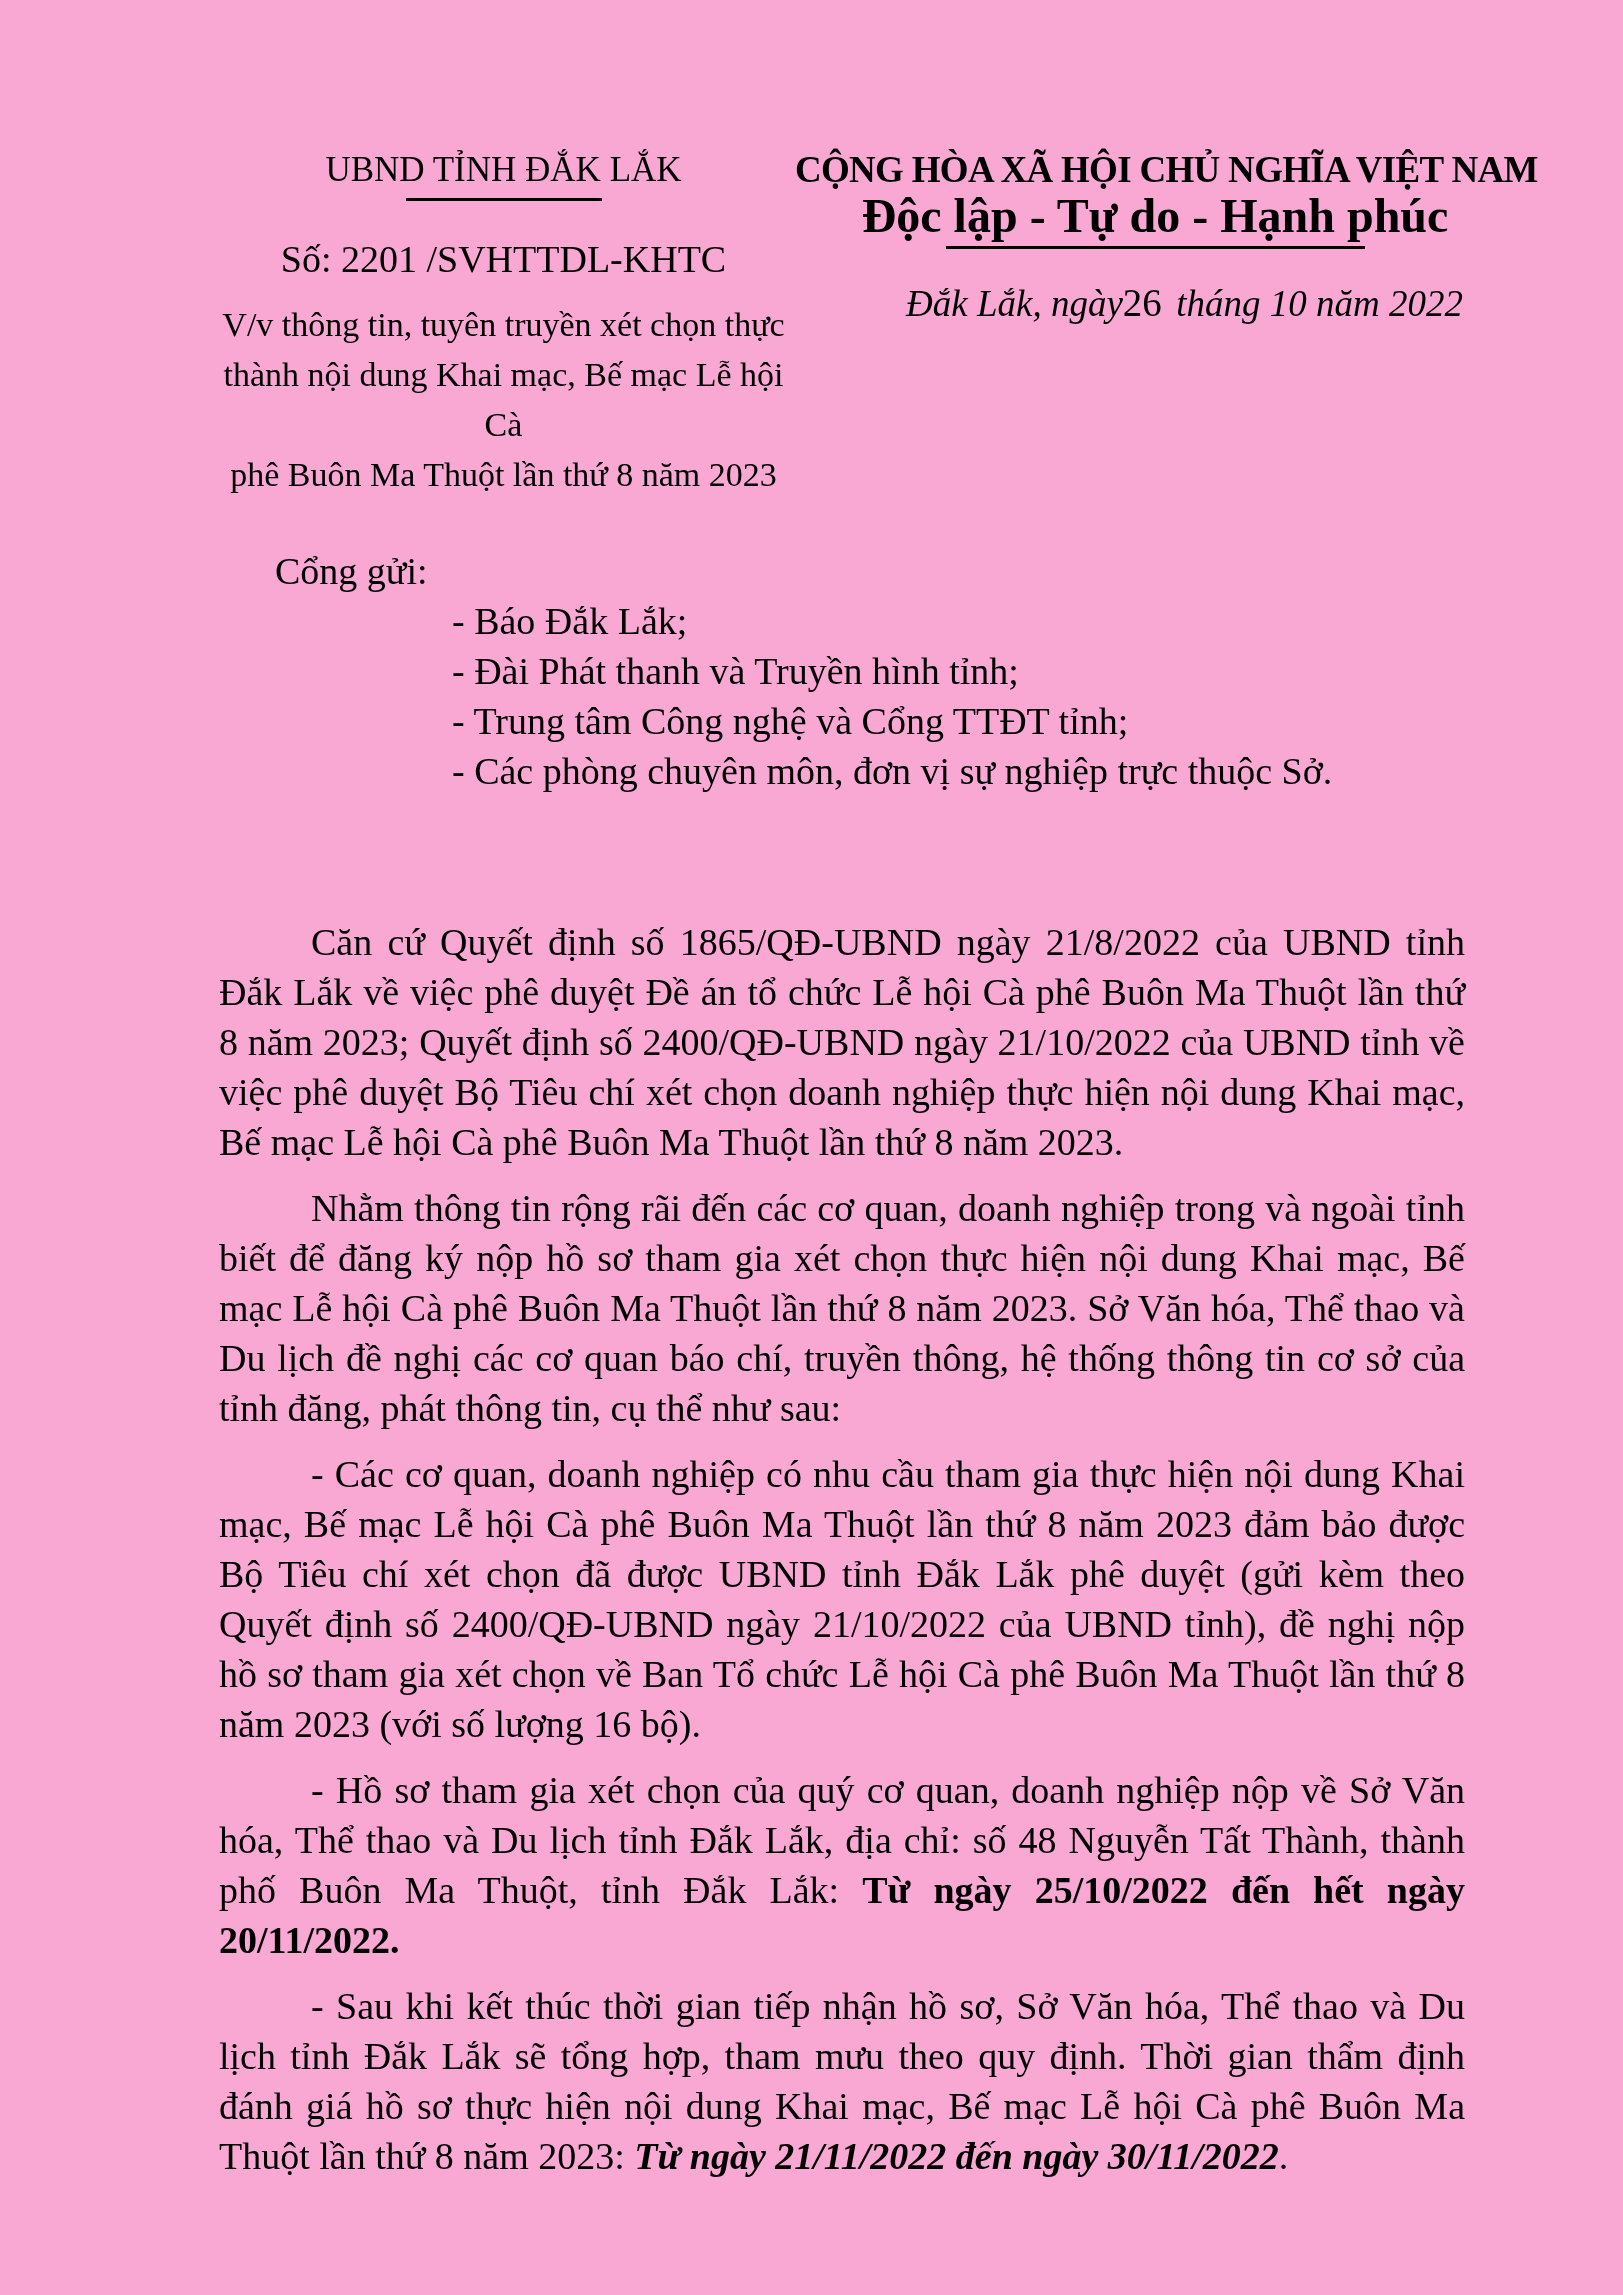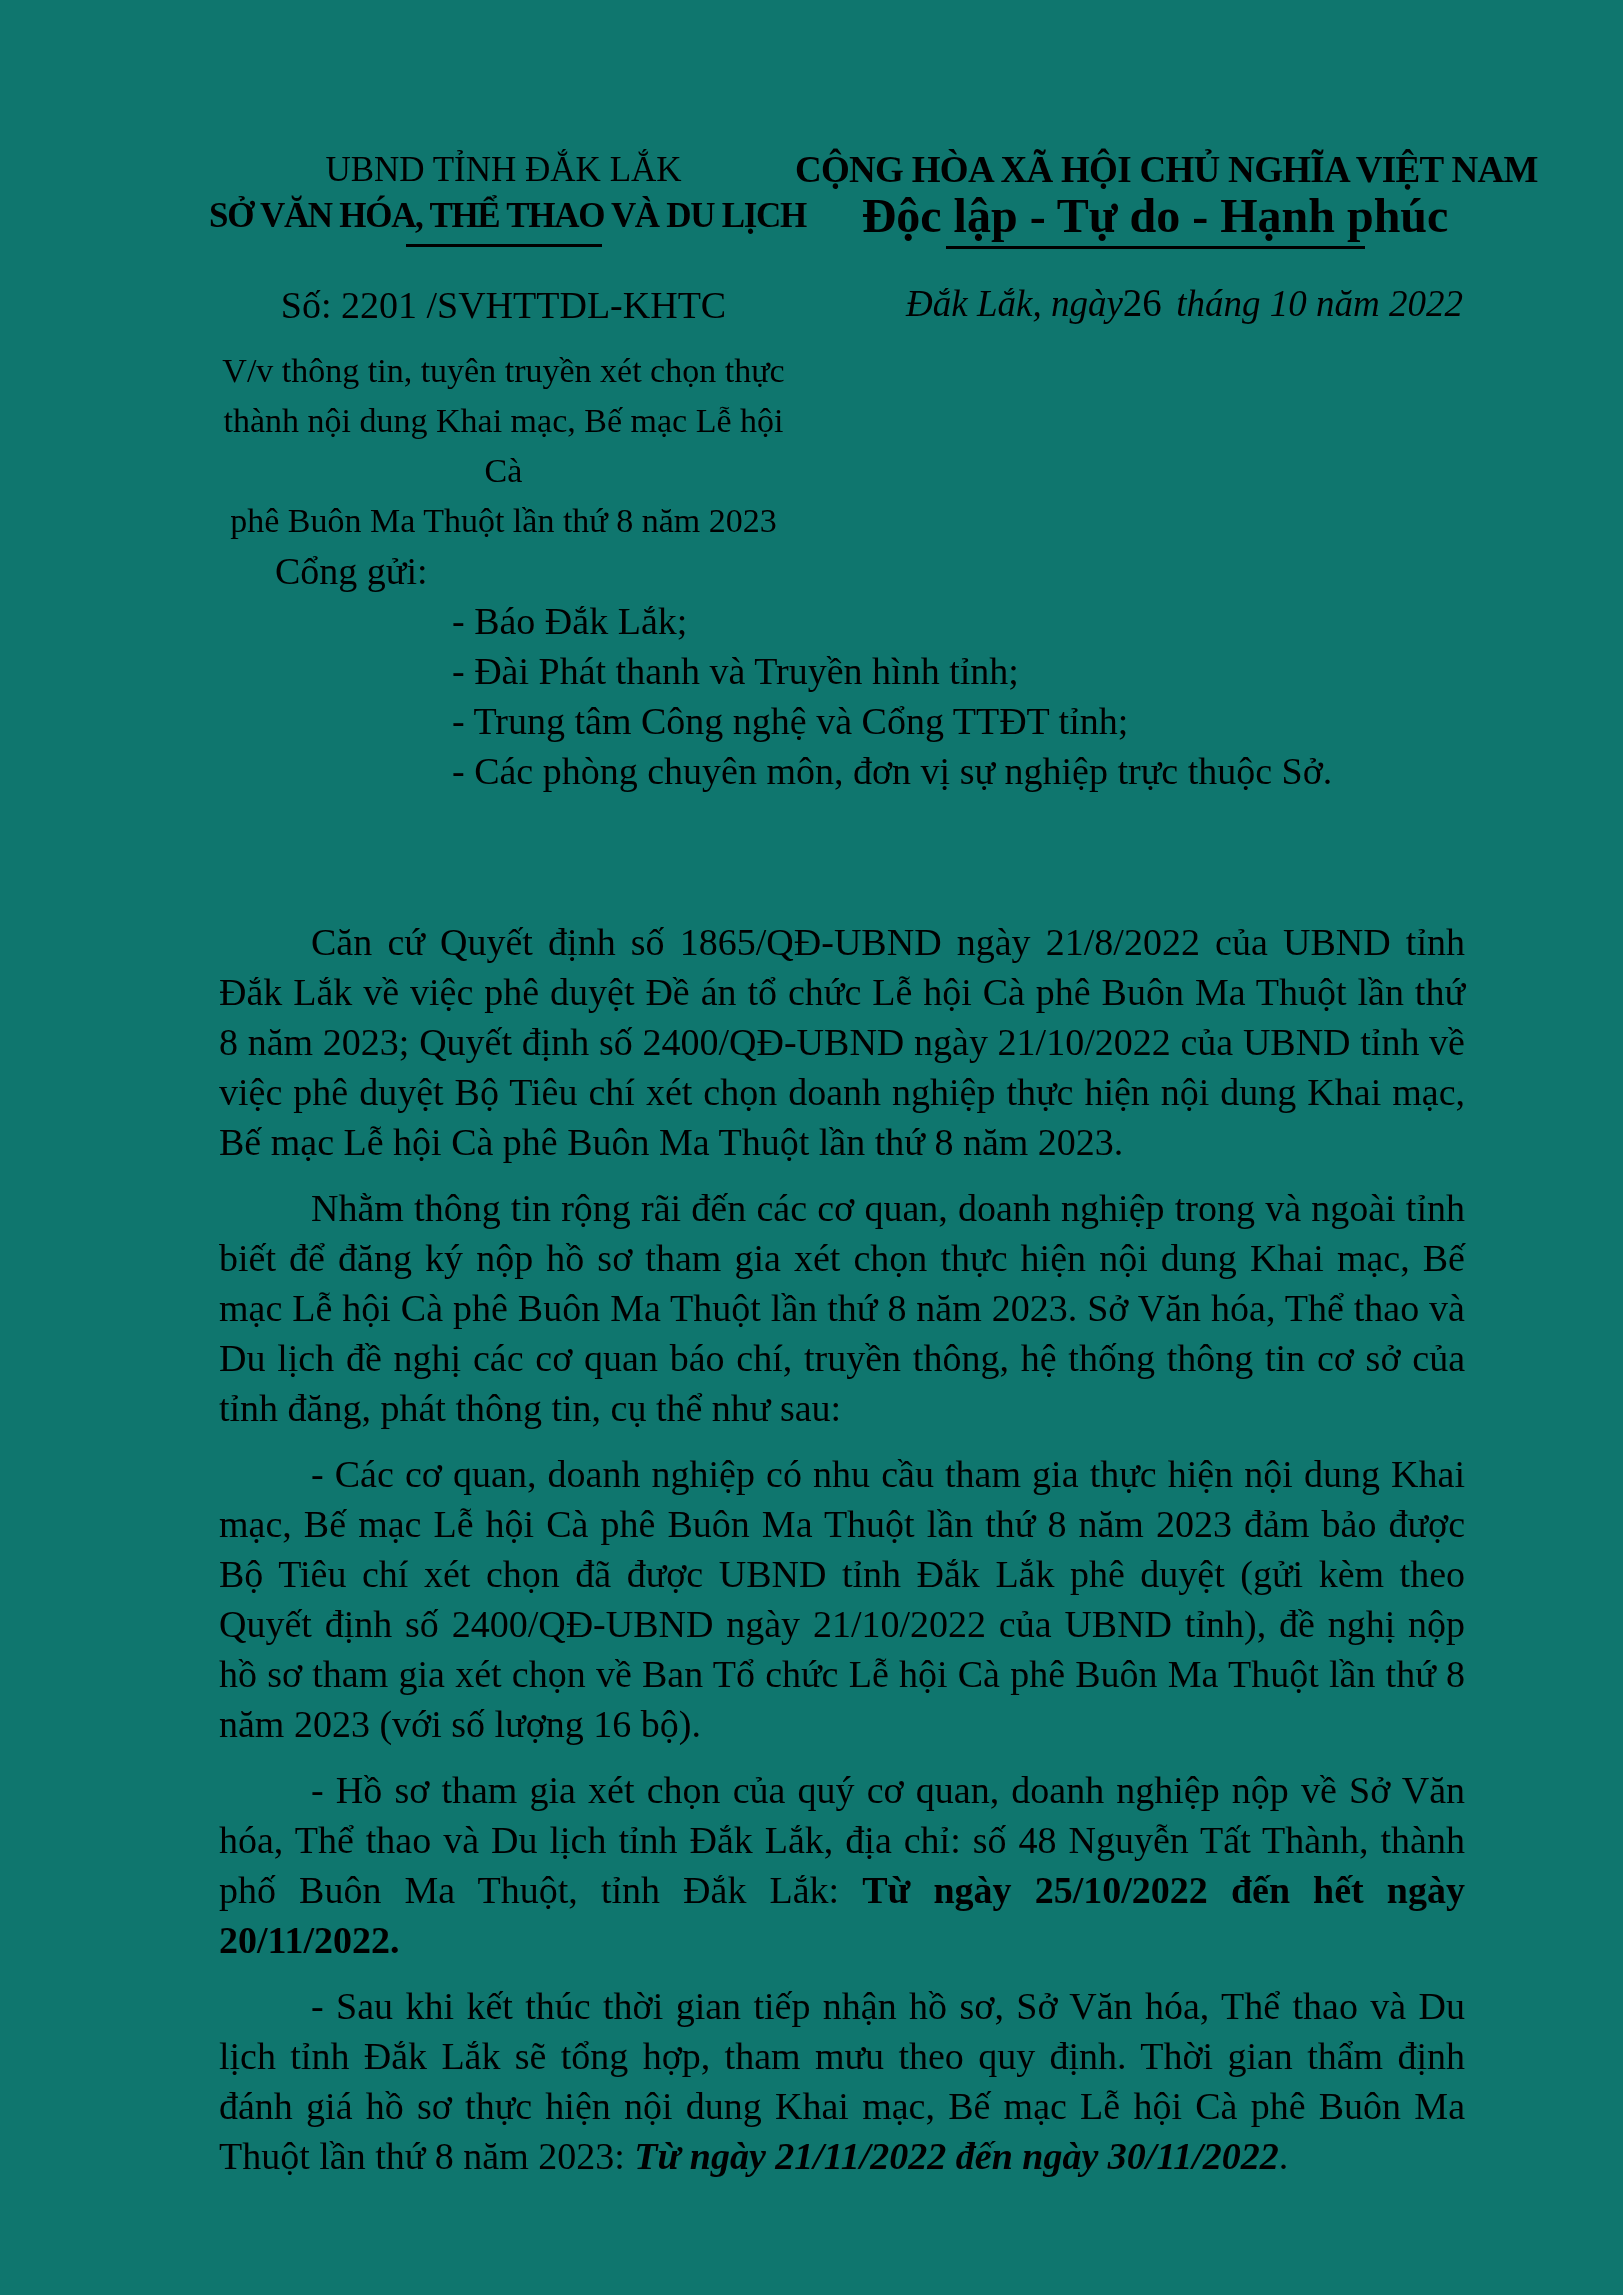--- a/index.html
+++ b/index.html
@@ -1,20 +1,20 @@
 <!DOCTYPE html>
 <html style="font-size:10.5px"><head>
 <meta charset="utf-8">
 <style>
   html,body{margin:0;padding:0;background:#ffffff;}
   .page{
     position:relative;
     width:1623px;
     height:2295px;
-    background:#0f766e;
+    background:#f9a8d4;
     color:#000000;
     font-family:"Liberation Serif","DejaVu Serif",serif;
     overflow:hidden;
   }
   
   .col-left{
     position:absolute; top:147px; left:209px; width:589px;
     text-align:center;
   }
   .issuer-authority{font-size:35px; line-height:46px; white-space:nowrap; letter-spacing:0px;}
@@ -49,21 +49,20 @@
   .seg-bold{font-weight:bold;}
   .seg-bold-italic{font-weight:bold; font-style:italic;}
 </style>
 </head>
 <body>
 
 <div class="page">
 
   <div class="col-left">
     <div class="issuer-authority">UBND TỈNH ĐẮK LẮK</div>
-    <div class="issuer-department">SỞ VĂN HÓA, THỂ THAO VÀ DU LỊCH</div>
     <div class="issuer-underline"></div>
     <div class="doc-number">Số: 2201 /SVHTTDL-KHTC</div>
     <div class="doc-subject">
       <div>V/v thông tin, tuyên truyền xét chọn thực</div>
       <div>thành nội dung Khai mạc, Bế mạc Lễ hội Cà</div>
       <div>phê Buôn Ma Thuột lần thứ 8 năm 2023</div>
     </div>
   </div>
 
   <div class="col-right">

